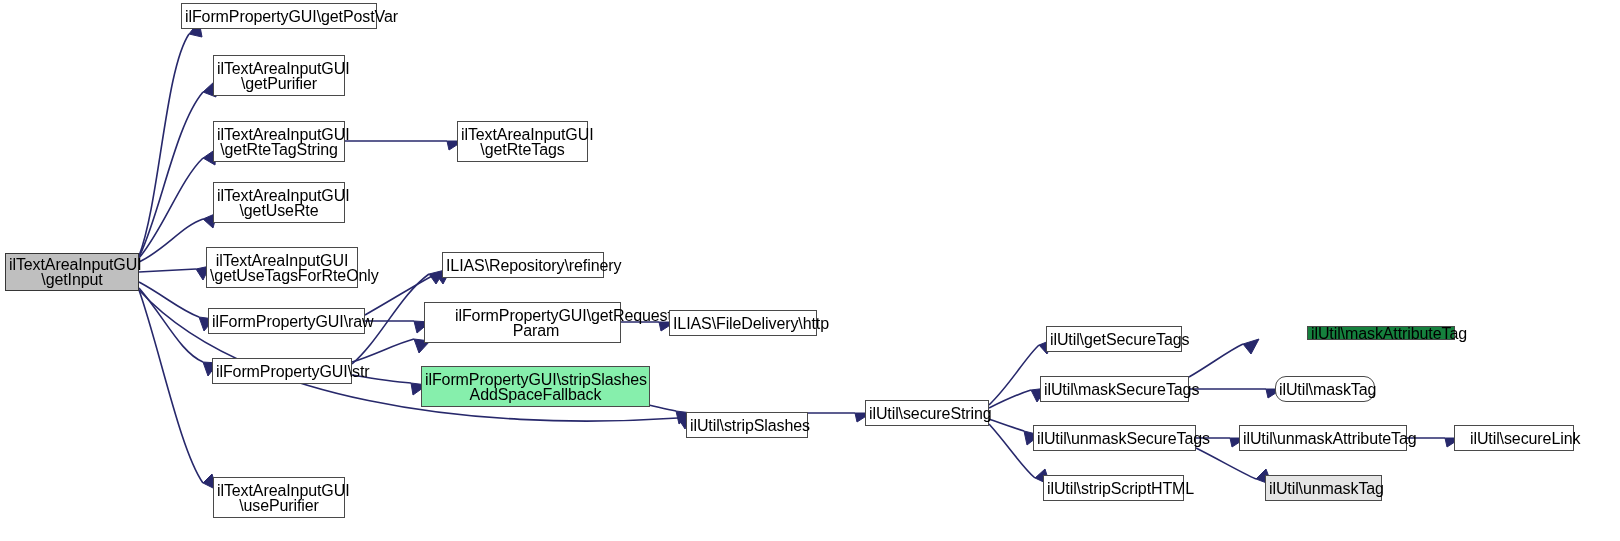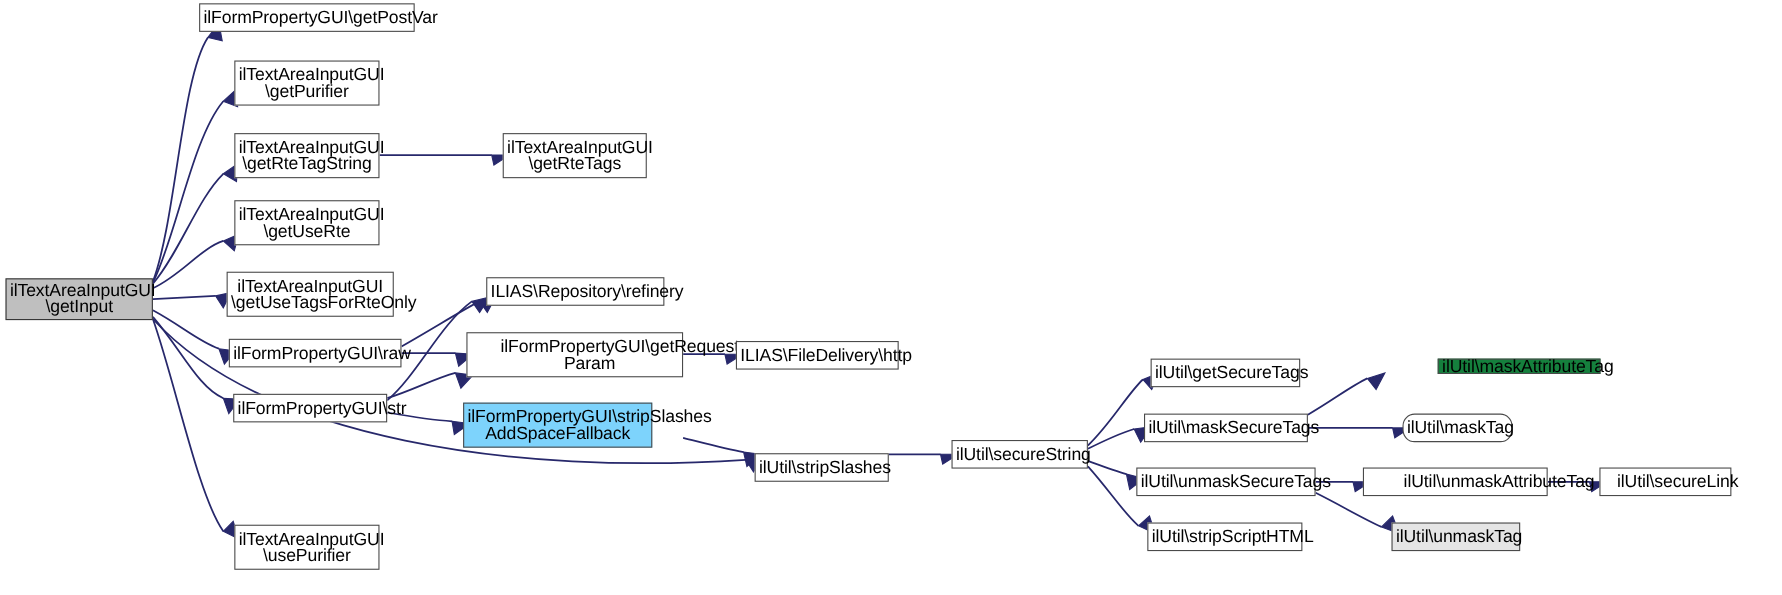--- a/index.html
+++ b/index.html
@@ -124,27 +124,27 @@
 \getUseRte</span></div>
     <div class="node" style="left: 206px; top: 247px; width: 152px; height: 41px; border-color: rgb(74, 74, 74); background: rgb(255, 255, 255);"><span class="node-label">ilTextAreaInputGUI
 \getUseTagsForRteOnly</span></div>
     <div class="node" style="left: 208px; top: 308px; width: 157px; height: 26px; border-color: rgb(74, 74, 74); background: rgb(255, 255, 255);"><span class="node-label">ilFormPropertyGUI\raw</span></div>
     <div class="node" style="left: 212px; top: 358px; width: 140px; height: 26px; border-color: rgb(74, 74, 74); background: rgb(255, 255, 255);"><span class="node-label">ilFormPropertyGUI\str</span></div>
     <div class="node" style="left: 213px; top: 477px; width: 132px; height: 41px; border-color: rgb(74, 74, 74); background: rgb(255, 255, 255);"><span class="node-label">ilTextAreaInputGUI
 \usePurifier</span></div>
     <div class="node" style="left: 442px; top: 252px; width: 162px; height: 26px; border-color: rgb(74, 74, 74); background: rgb(255, 255, 255);"><span class="node-label">ILIAS\Repository\refinery</span></div>
     <div class="node" style="left: 424px; top: 302px; width: 197px; height: 41px; border-color: rgb(74, 74, 74); background: rgb(255, 255, 255); padding-left: 27px;"><span class="node-label">ilFormPropertyGUI\getRequest
 Param</span></div>
-    <div class="node" style="left: 421px; top: 366px; width: 172px; height: 41px; border-color: rgb(74, 74, 74); background: #7dd3fc;"><span class="node-label">ilFormPropertyGUI\stripSlashes
+    <div class="node" style="left: 421px; top: 366px; width: 229px; height: 41px; border-color: rgb(74, 74, 74); background: #86efac;"><span class="node-label">ilFormPropertyGUI\stripSlashes
 AddSpaceFallback</span></div>
     <div class="node" style="left: 669px; top: 310px; width: 148px; height: 26px; border-color: rgb(74, 74, 74); background: rgb(255, 255, 255);"><span class="node-label">ILIAS\FileDelivery\http</span></div>
     <div class="node" style="left: 686px; top: 412px; width: 122px; height: 26px; border-color: rgb(74, 74, 74); background: rgb(255, 255, 255);"><span class="node-label">ilUtil\stripSlashes</span></div>
     <div class="node" style="left: 865px; top: 400px; width: 124px; height: 26px; border-color: rgb(74, 74, 74); background: rgb(255, 255, 255);"><span class="node-label">ilUtil\secureString</span></div>
     <div class="node" style="left: 1046px; top: 326px; width: 136px; height: 26px; border-color: rgb(74, 74, 74); background: rgb(255, 255, 255);"><span class="node-label">ilUtil\getSecureTags</span></div>
     <div class="node" style="left: 1040px; top: 376px; width: 149px; height: 26px; border-color: rgb(74, 74, 74); background: rgb(255, 255, 255);"><span class="node-label">ilUtil\maskSecureTags</span></div>
     <div class="node" style="left: 1033px; top: 425px; width: 163px; height: 26px; border-color: rgb(74, 74, 74); background: rgb(255, 255, 255);"><span class="node-label">ilUtil\unmaskSecureTags</span></div>
     <div class="node" style="left: 1043px; top: 475px; width: 141px; height: 26px; border-color: rgb(74, 74, 74); background: rgb(255, 255, 255);"><span class="node-label">ilUtil\stripScriptHTML</span></div>
     <div class="node" style="left: 1307px; top: 326px; width: 148px; height: 14px; border-color: rgb(74, 74, 74); background: #15803d;"><span class="node-label">ilUtil\maskAttributeTag</span></div>
     <div class="node" style="left: 1275px; top: 376px; width: 100px; height: 26px; border-color: rgb(74, 74, 74); background: rgb(255, 255, 255); border-radius: 11px;"><span class="node-label">ilUtil\maskTag</span></div>
-    <div class="node" style="left: 1239px; top: 425px; width: 168px; height: 26px; border-color: rgb(74, 74, 74); background: rgb(255, 255, 255); padding-left: 33px;"><span class="node-label">ilUtil\unmaskAttributeTag</span></div>
+    <div class="node" style="left: 1239px; top: 425px; width: 168px; height: 26px; border-color: rgb(74, 74, 74); background: rgb(255, 255, 255);"><span class="node-label">ilUtil\unmaskAttributeTag</span></div>
     <div class="node" style="left: 1265px; top: 475px; width: 117px; height: 26px; border-color: rgb(74, 74, 74); background: #e5e5e5;"><span class="node-label">ilUtil\unmaskTag</span></div>
     <div class="node" style="left: 1454px; top: 425px; width: 120px; height: 26px; border-color: rgb(74, 74, 74); background: rgb(255, 255, 255); padding-left: 12px;"><span class="node-label">ilUtil\secureLink</span></div>
   </div>
 
 </body></html>

